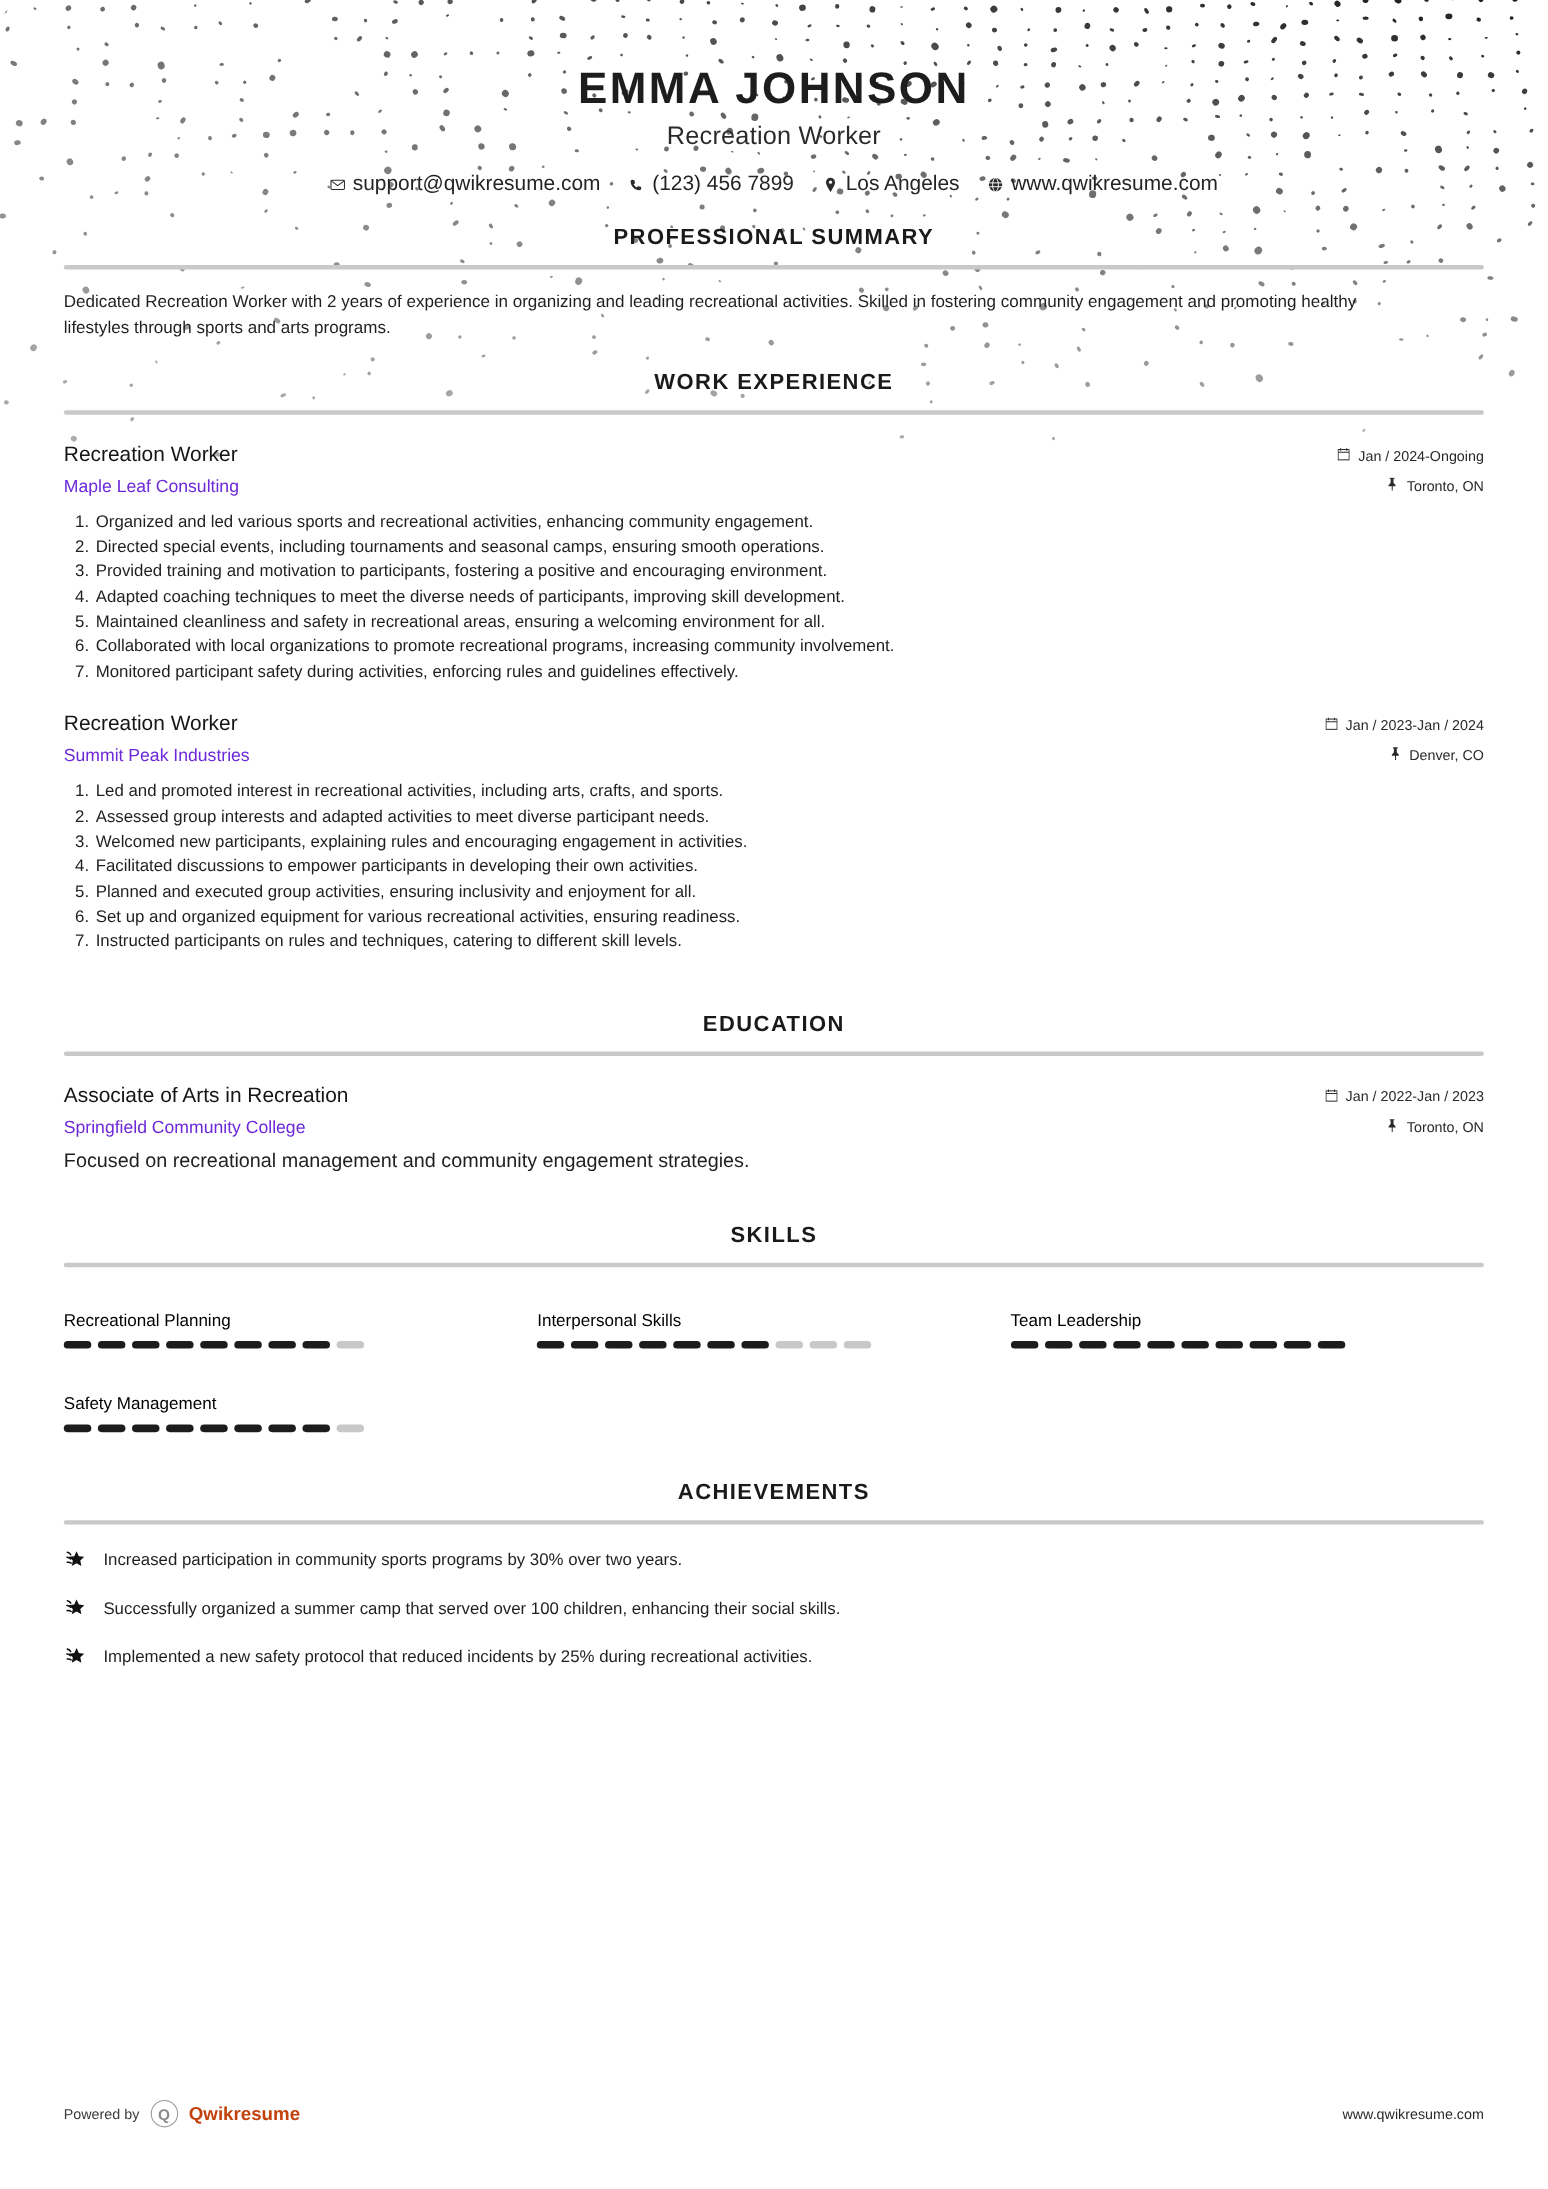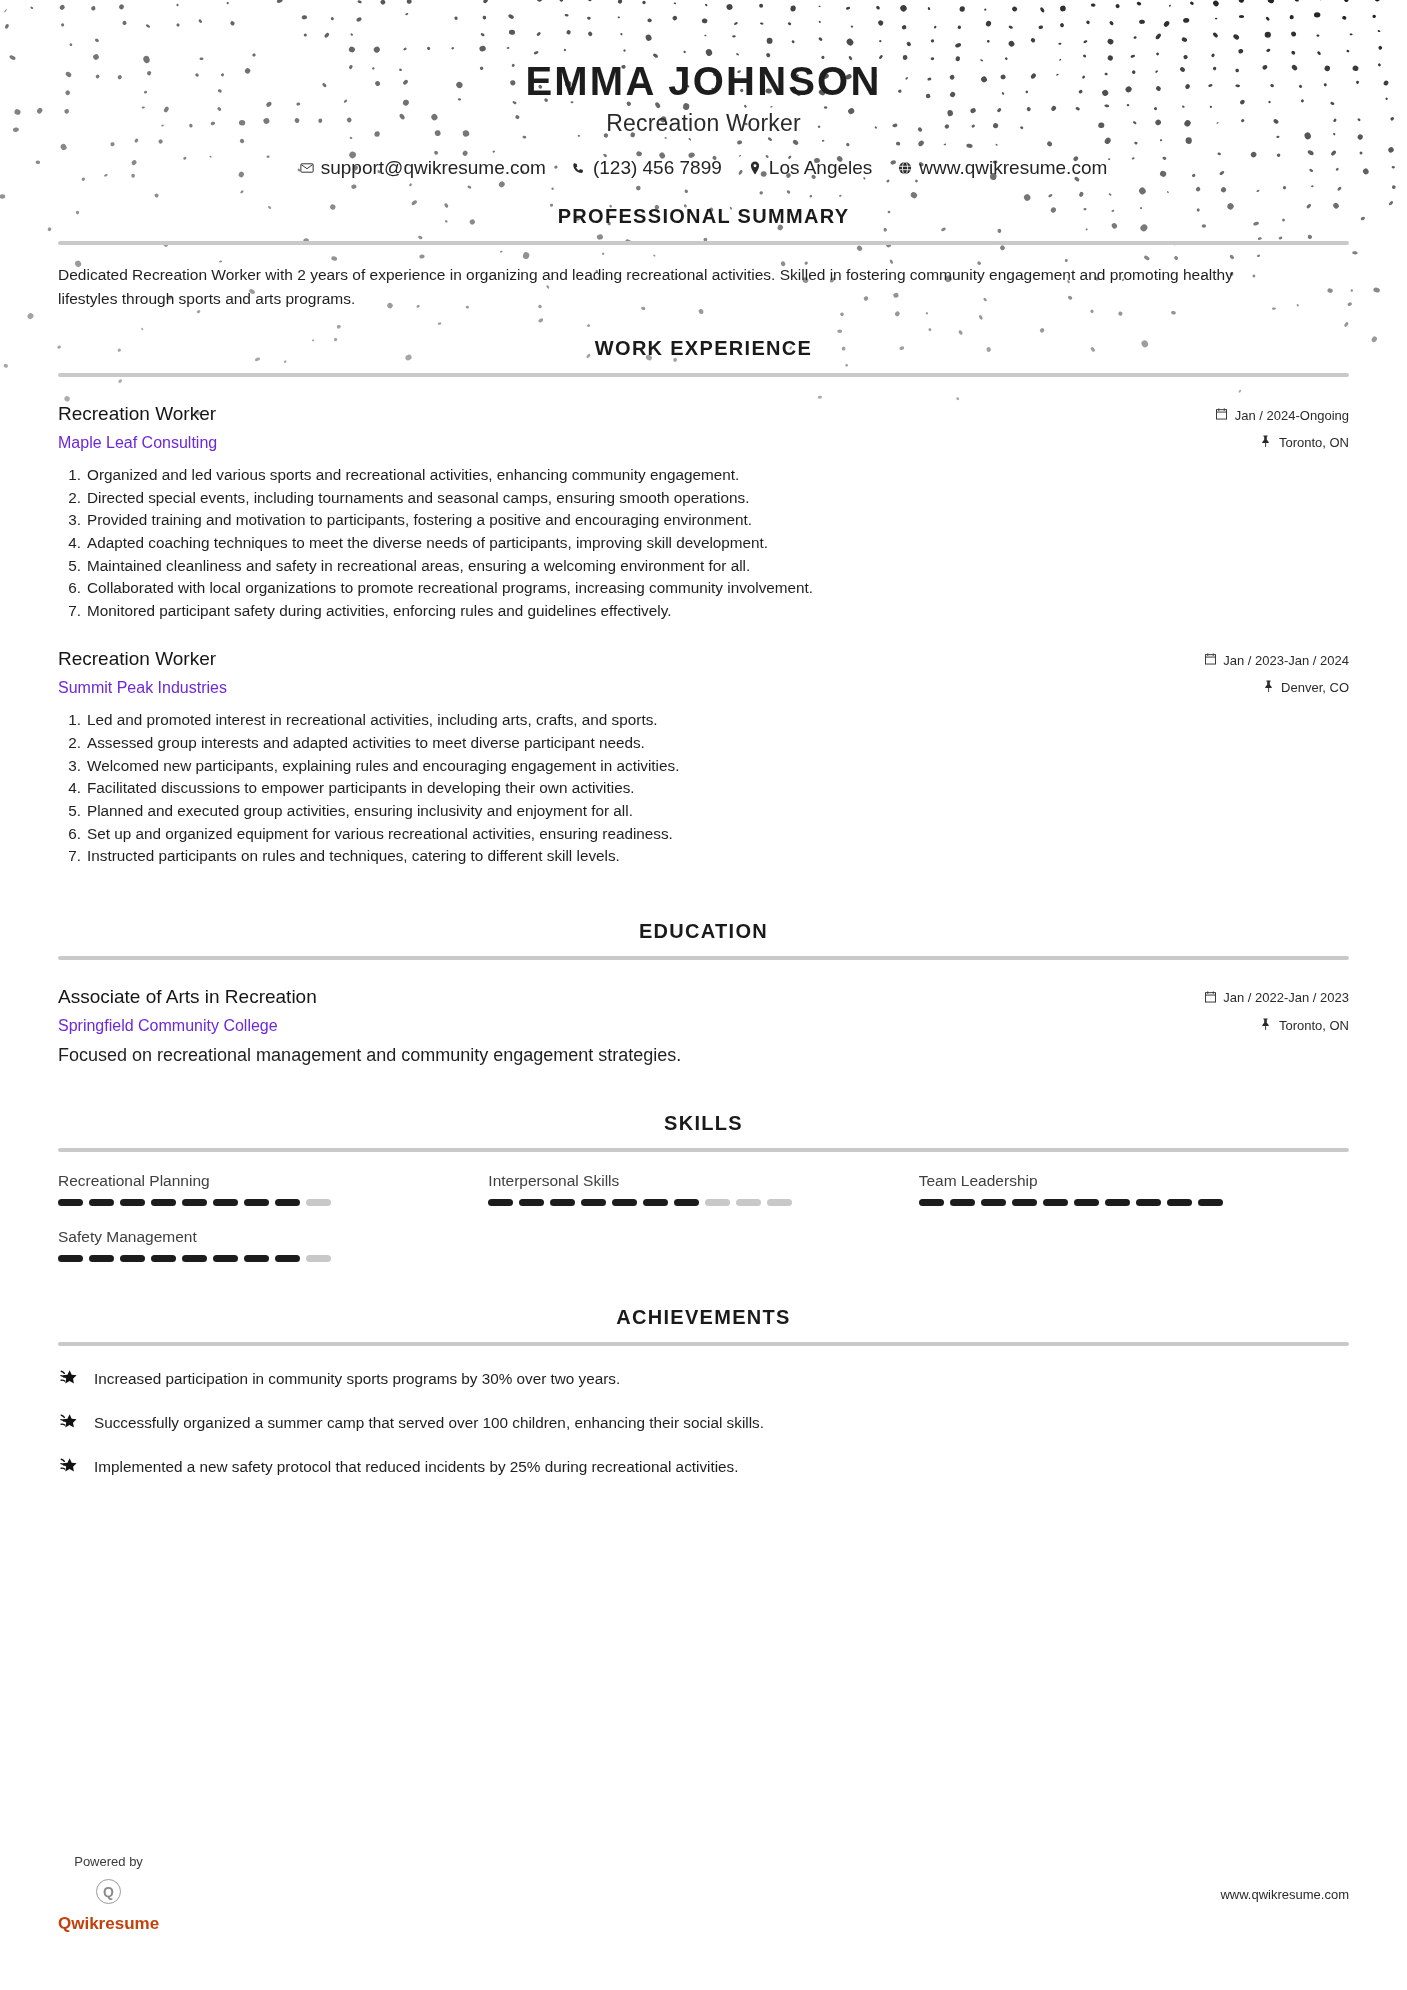--- a/index.html
+++ b/index.html
@@ -155,22 +155,23 @@
   
   .skills-grid {
     margin-top: 20px;
     display: grid;
     grid-template-columns: repeat(3, 1fr);
     row-gap: 22px;
     column-gap: 0;
   }
   .skill-name {
     font-size: 15.5px;
-    color: #404040;
+    color: #000000;
     margin-bottom: 9px;
+    margin-top: 20px;
   }
   .skill-bar {
     display: flex;
     gap: 6px;
   }
   .seg {
     width: 25px;
     height: 7px;
     border-radius: 4px;
     background: #1c1c1c;
@@ -207,21 +208,20 @@
     justify-content: space-between;
     align-items: center;
     z-index: 2;
   }
   .footer-left {
     display: flex;
     align-items: center;
     gap: 10px;
     font-size: 13px;
     color: #3a3a3a;
-    flex-direction: column;
   }
   .brand-mark {
     width: 25px;
     height: 25px;
     border-radius: 50%;
     border: 1.6px solid #9a9a9a;
     display: inline-flex;
     align-items: center;
     justify-content: center;
     font-size: 14px;

